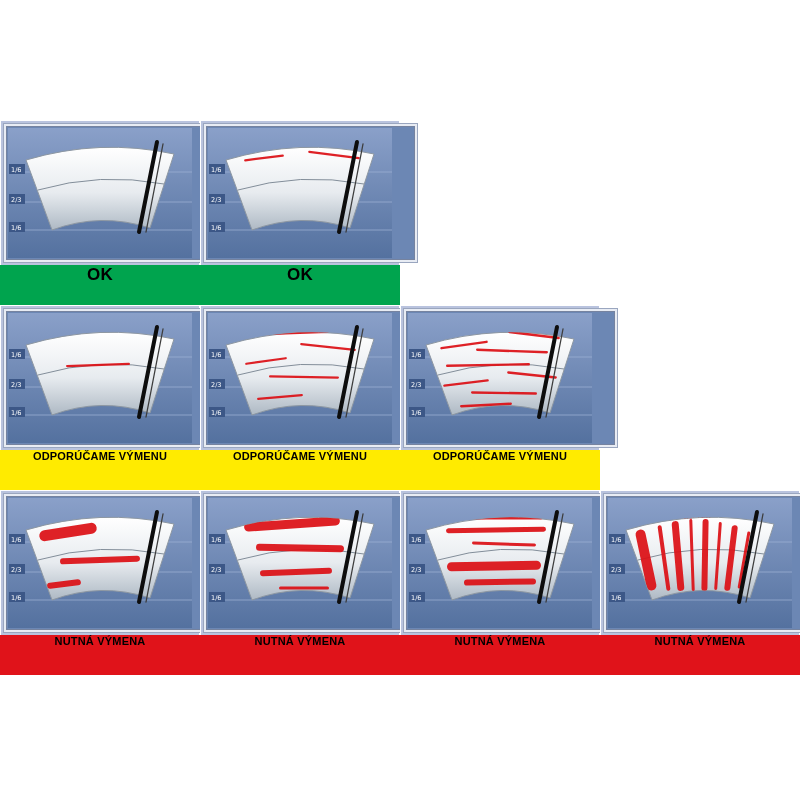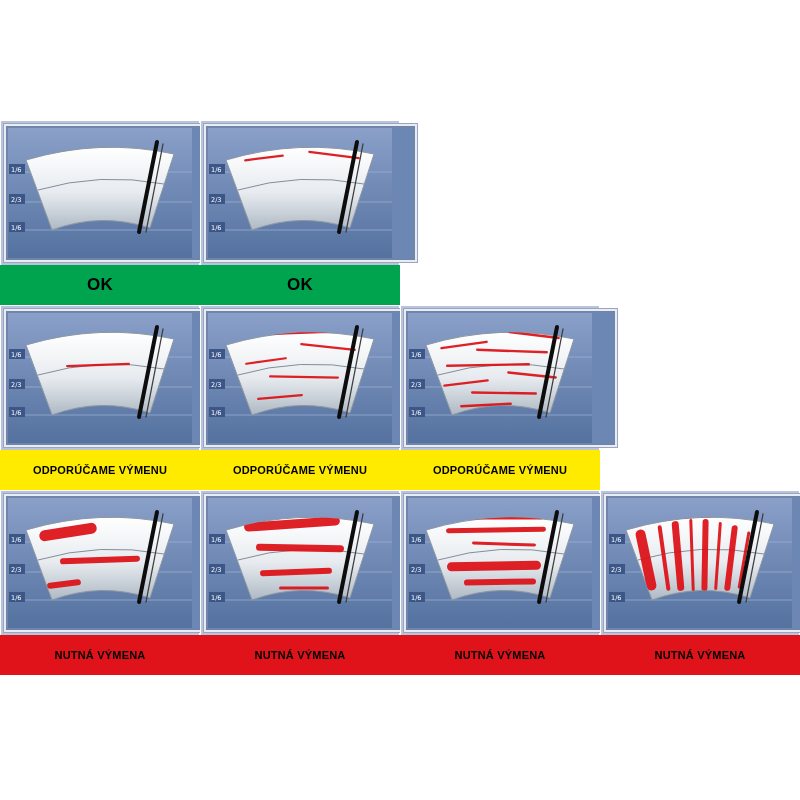--- a/index.html
+++ b/index.html
@@ -12,21 +12,21 @@
     background:#b9c3de;outline:1px solid #ffffff;outline-offset:-1px;
   }
   .panel-wrap{
     position:absolute;left:7px;top:7px;width:207px;height:132px;
     box-shadow:0 0 0 1px #76839f, 0 0 0 3px #e8ecf4, 0 0 0 4px #9aa6bf;
     background:#6c87b4;
   }
   .panel-wrap svg{display:block;width:186px;height:132px;}
   .label-bar{
     position:absolute;left:0;bottom:0;width:200px;height:40px;
-    display:flex;align-items:center;justify-content:center;
+    display:flex;align-items:flex-start;justify-content:center;
   }
   .label-text{
     font-weight:bold;font-size:11px;color:#000;letter-spacing:0.2px;white-space:nowrap;
   }
   .label-text.ok{font-size:17px;}
 </style>
 </head>
 <body>
 
 <div id="stage">

